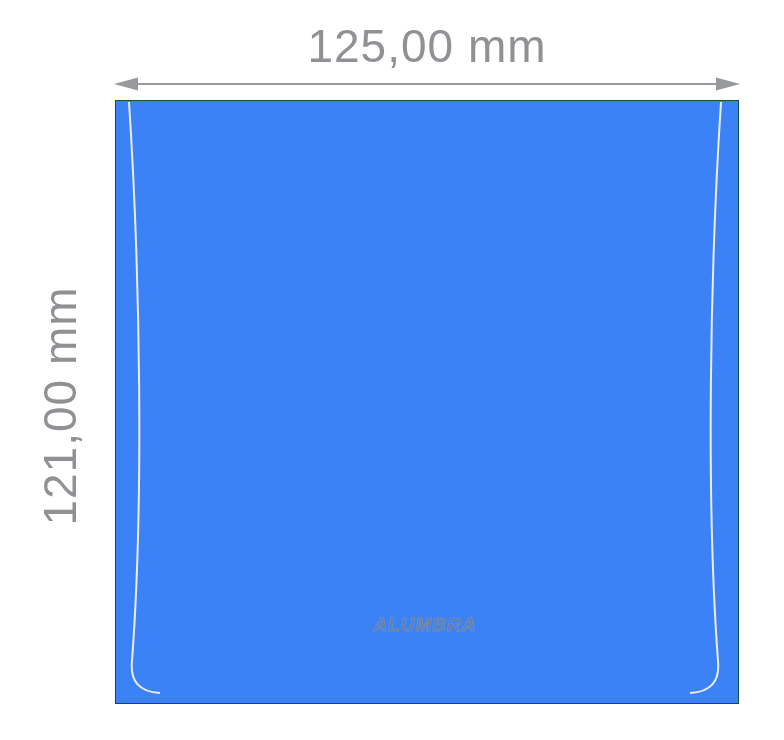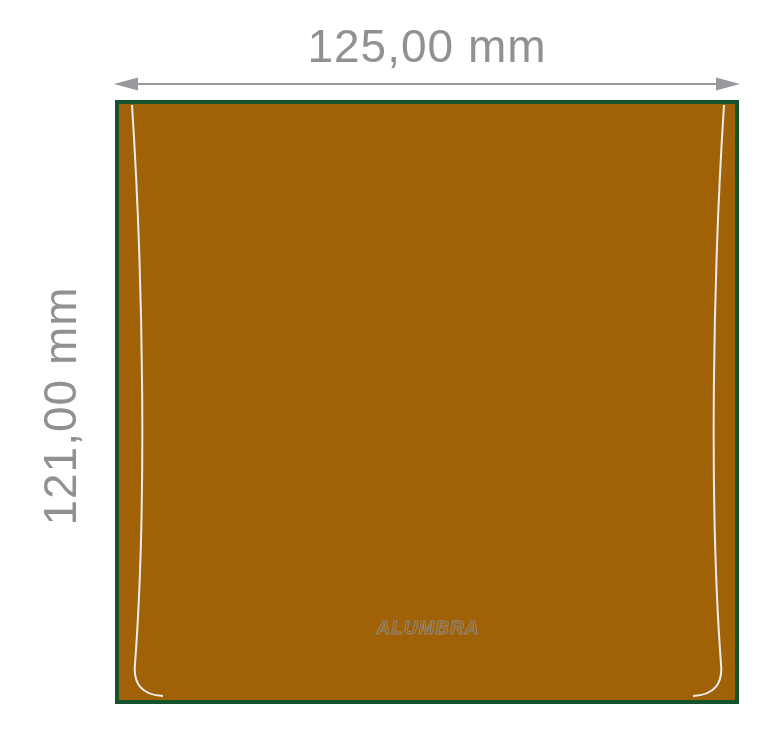--- a/index.html
+++ b/index.html
@@ -49,22 +49,22 @@
     top: 73px;
     display: block;
   }
   .plate {
     position: absolute;
     left: 115px;
     top: 100px;
     width: 624px;
     height: 604px;
     box-sizing: border-box;
-    border: 4px solid #14532d;
-    background: #a16207;
+    border: 1px solid #14532d;
+    background: #3b82f6;
   }
   .plate-art {
     position: absolute;
     left: 0;
     top: 0;
     display: block;
   }
   .logo-text {
     font-family: "Liberation Sans", "DejaVu Sans", sans-serif;
     font-size: 19px;

